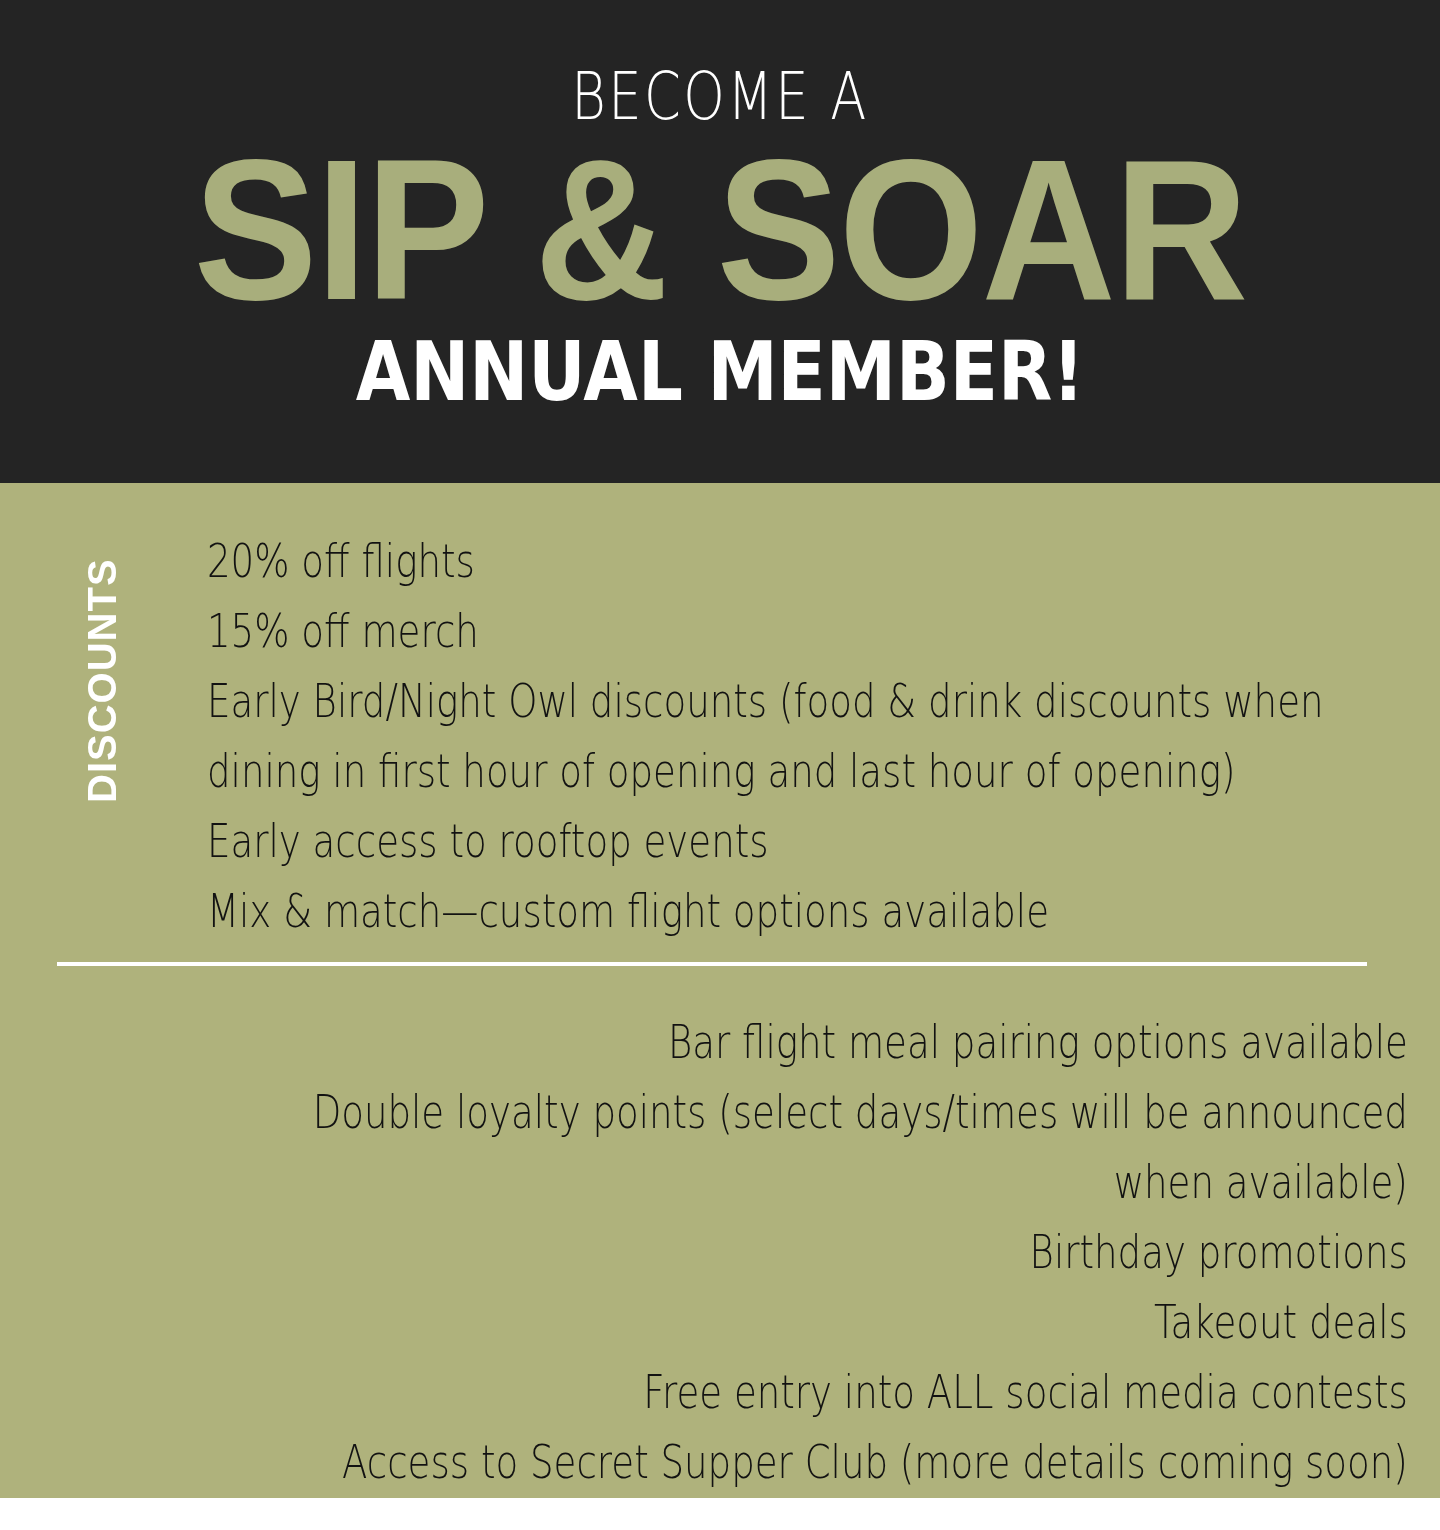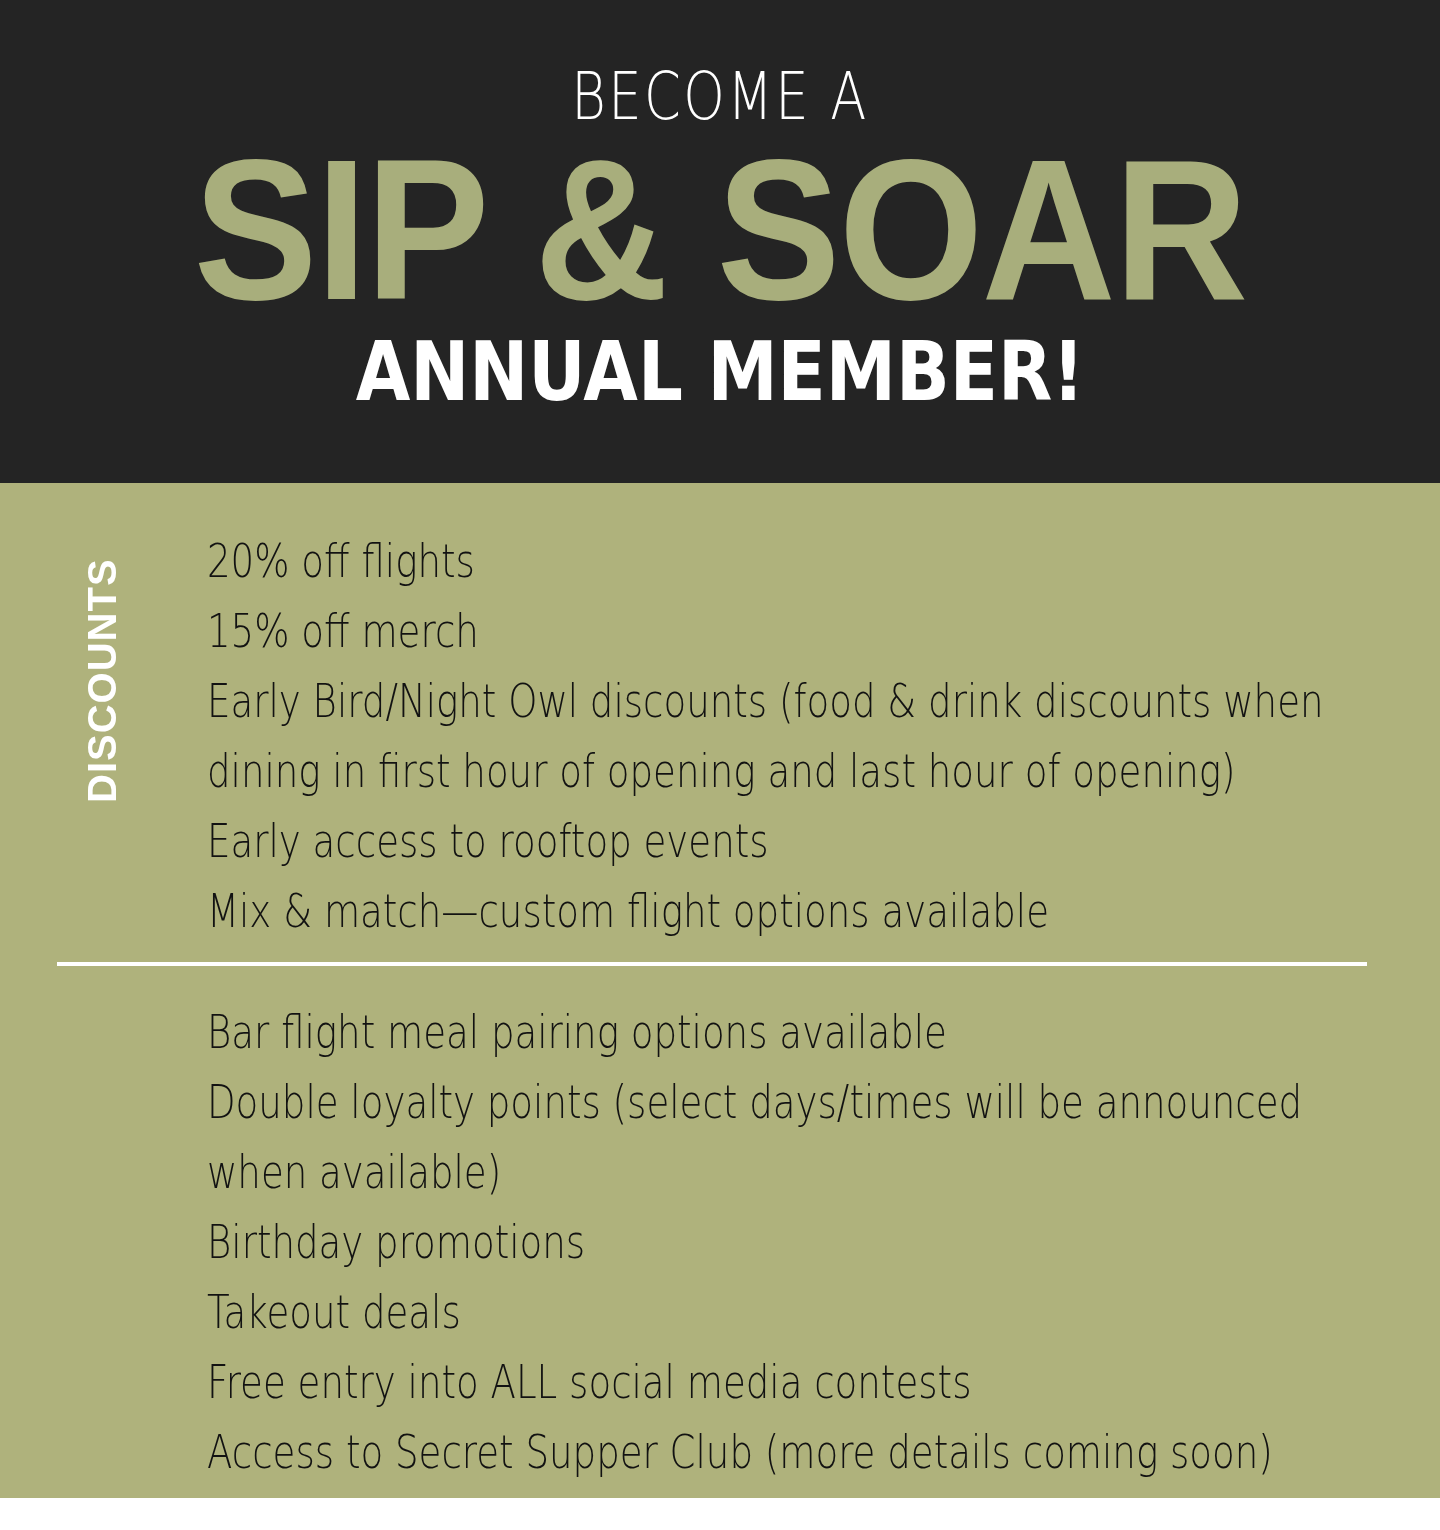--- a/index.html
+++ b/index.html
@@ -133,21 +133,21 @@
     font-weight: 300;
     font-size: 47px;
     line-height: 70px;
     letter-spacing: 0px;
     transform: scaleX(0.79);
     transform-origin: left top;
     width: 1520px;
   }
 
   .list-discounts { top: 43px; }
-  .list-promos { top: 18px; }
+  .list-promos { top: 28px; text-align: right; }
 
   
   .divider {
     position: absolute;
     left: 57px;
     top: 479px;
     width: 1310px;
     height: 4px;
     background: #ffffff;
   }

